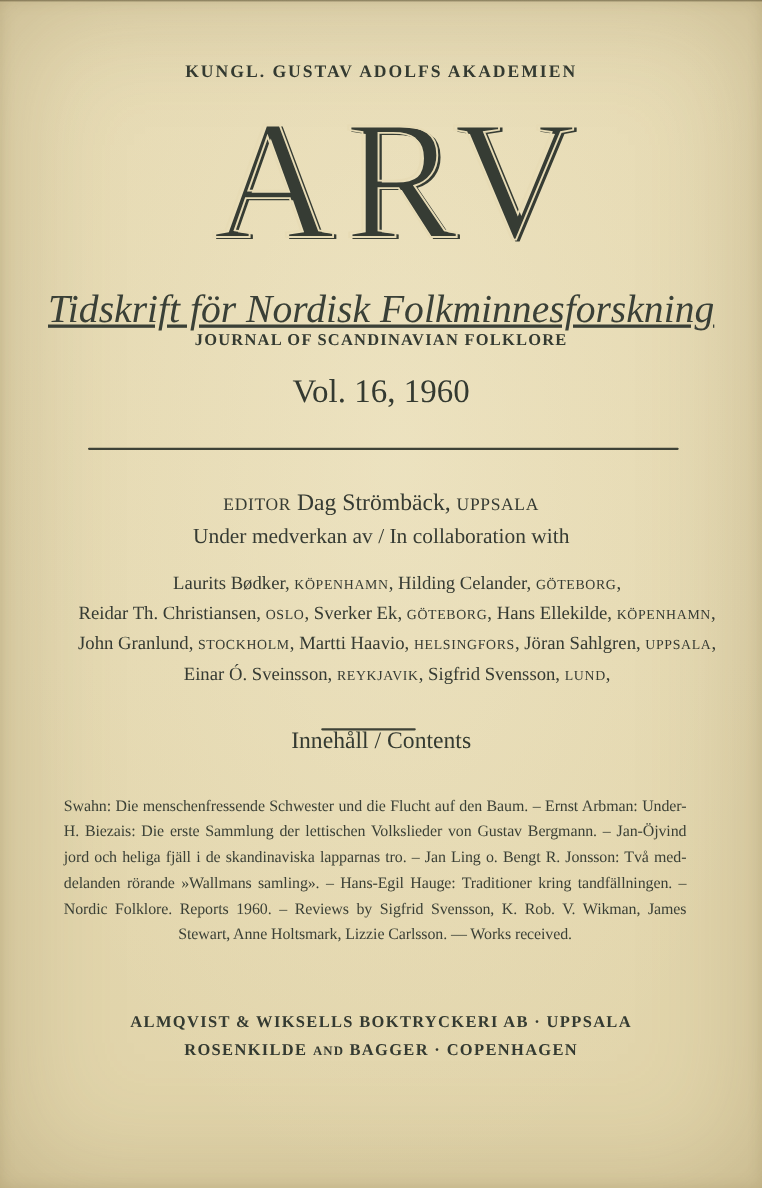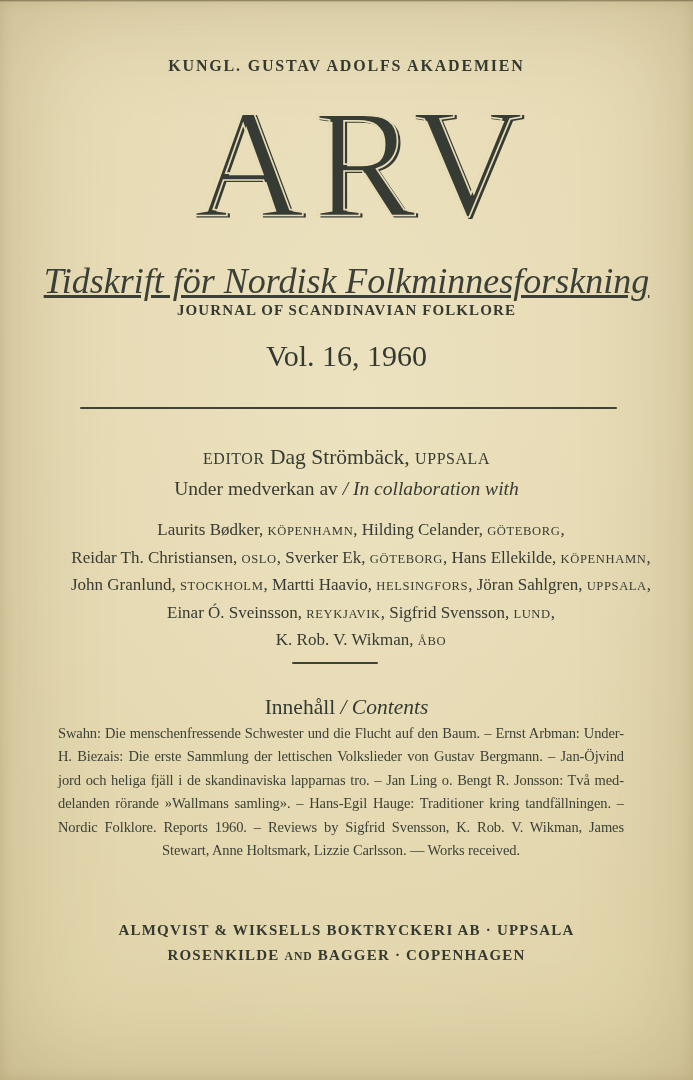--- a/index.html
+++ b/index.html
@@ -47,22 +47,22 @@
   .subtitle-en{top:302px;font-size:15px;letter-spacing:1.1px;}
   .volume{top:338px;font-size:30px;line-height:1.2;color:#343a31;}
   .rule{position:absolute;background:#3e4237;height:2.4px;border-radius:1px;}
   .rule-main{top:407px;left:80px;width:537px;}
   .rule-short{top:662px;left:292px;width:86px;}
   .editor-line{top:445px;font-size:21.5px;}
   .collab-line{top:478px;font-size:19.5px;}
   .names{top:517px;line-height:25.5px;font-size:17px;padding-left:29px;}
   .names div{white-space:nowrap;}
   .sc{font-size:0.74em;letter-spacing:0.6px;font-family:Liberation Serif, serif;}
-  .it{font-style:italic;}
-  .contents-heading{top:694px;font-size:21.5px;line-height:26px;color:#343a31;}
+  .it{}
+  .contents-heading{top:660px;font-size:21.5px;line-height:26px;color:#343a31;}
   .toc{
     position:absolute;top:722px;left:58px;width:566px;
     font-size:14.5px;line-height:23.4px;letter-spacing:-0.1px;
     color:#3b4036;
   }
   .toc div{text-align:justify;text-align-last:justify;}
   .toc div:last-child{text-align:center;text-align-last:center;}
   .imprint-1{top:921px;font-size:15px;letter-spacing:1.2px;line-height:1.3;}
   .imprint-2{top:946px;font-size:15px;letter-spacing:1.2px;line-height:1.3;}
   .imprint-2 .sc{font-size:0.78em;letter-spacing:1px;}
@@ -88,21 +88,20 @@
 
   <div class="abs editor-line"><span class="sc">EDITOR</span><span> Dag Strömbäck, </span><span class="sc">UPPSALA</span></div>
 
   <div class="abs collab-line"><span>Under medverkan av </span><span class="it">/ In collaboration with</span></div>
 
   <div class="abs names">
       <div><span>Laurits Bødker, </span><span class="sc">KÖPENHAMN</span><span>, Hilding Celander, </span><span class="sc">GÖTEBORG</span><span>,</span></div>
       <div><span>Reidar Th. Christiansen, </span><span class="sc">OSLO</span><span>, Sverker Ek, </span><span class="sc">GÖTEBORG</span><span>, Hans Ellekilde, </span><span class="sc">KÖPENHAMN</span><span>,</span></div>
       <div><span>John Granlund, </span><span class="sc">STOCKHOLM</span><span>, Martti Haavio, </span><span class="sc">HELSINGFORS</span><span>, Jöran Sahlgren, </span><span class="sc">UPPSALA</span><span>,</span></div>
       <div><span>Einar Ó. Sveinsson, </span><span class="sc">REYKJAVIK</span><span>, Sigfrid Svensson, </span><span class="sc">LUND</span><span>,</span></div>
-      <div><span>K. Rob. V. Wikman, </span><span class="sc">ÅBO</span></div>
     </div>
 
   <div class="rule rule-short"></div>
 
   <div class="abs contents-heading"><span>Innehåll </span><span class="it">/ Contents</span></div>
 
   <div class="toc">
       <div>Swahn: Die menschenfressende Schwester und die Flucht auf den Baum. – Ernst Arbman: Under-</div>
       <div>H. Biezais: Die erste Sammlung der lettischen Volkslieder von Gustav Bergmann. – Jan-Öjvind</div>
       <div>jord och heliga fjäll i de skandinaviska lapparnas tro. – Jan Ling o. Bengt R. Jonsson: Två med-</div>

